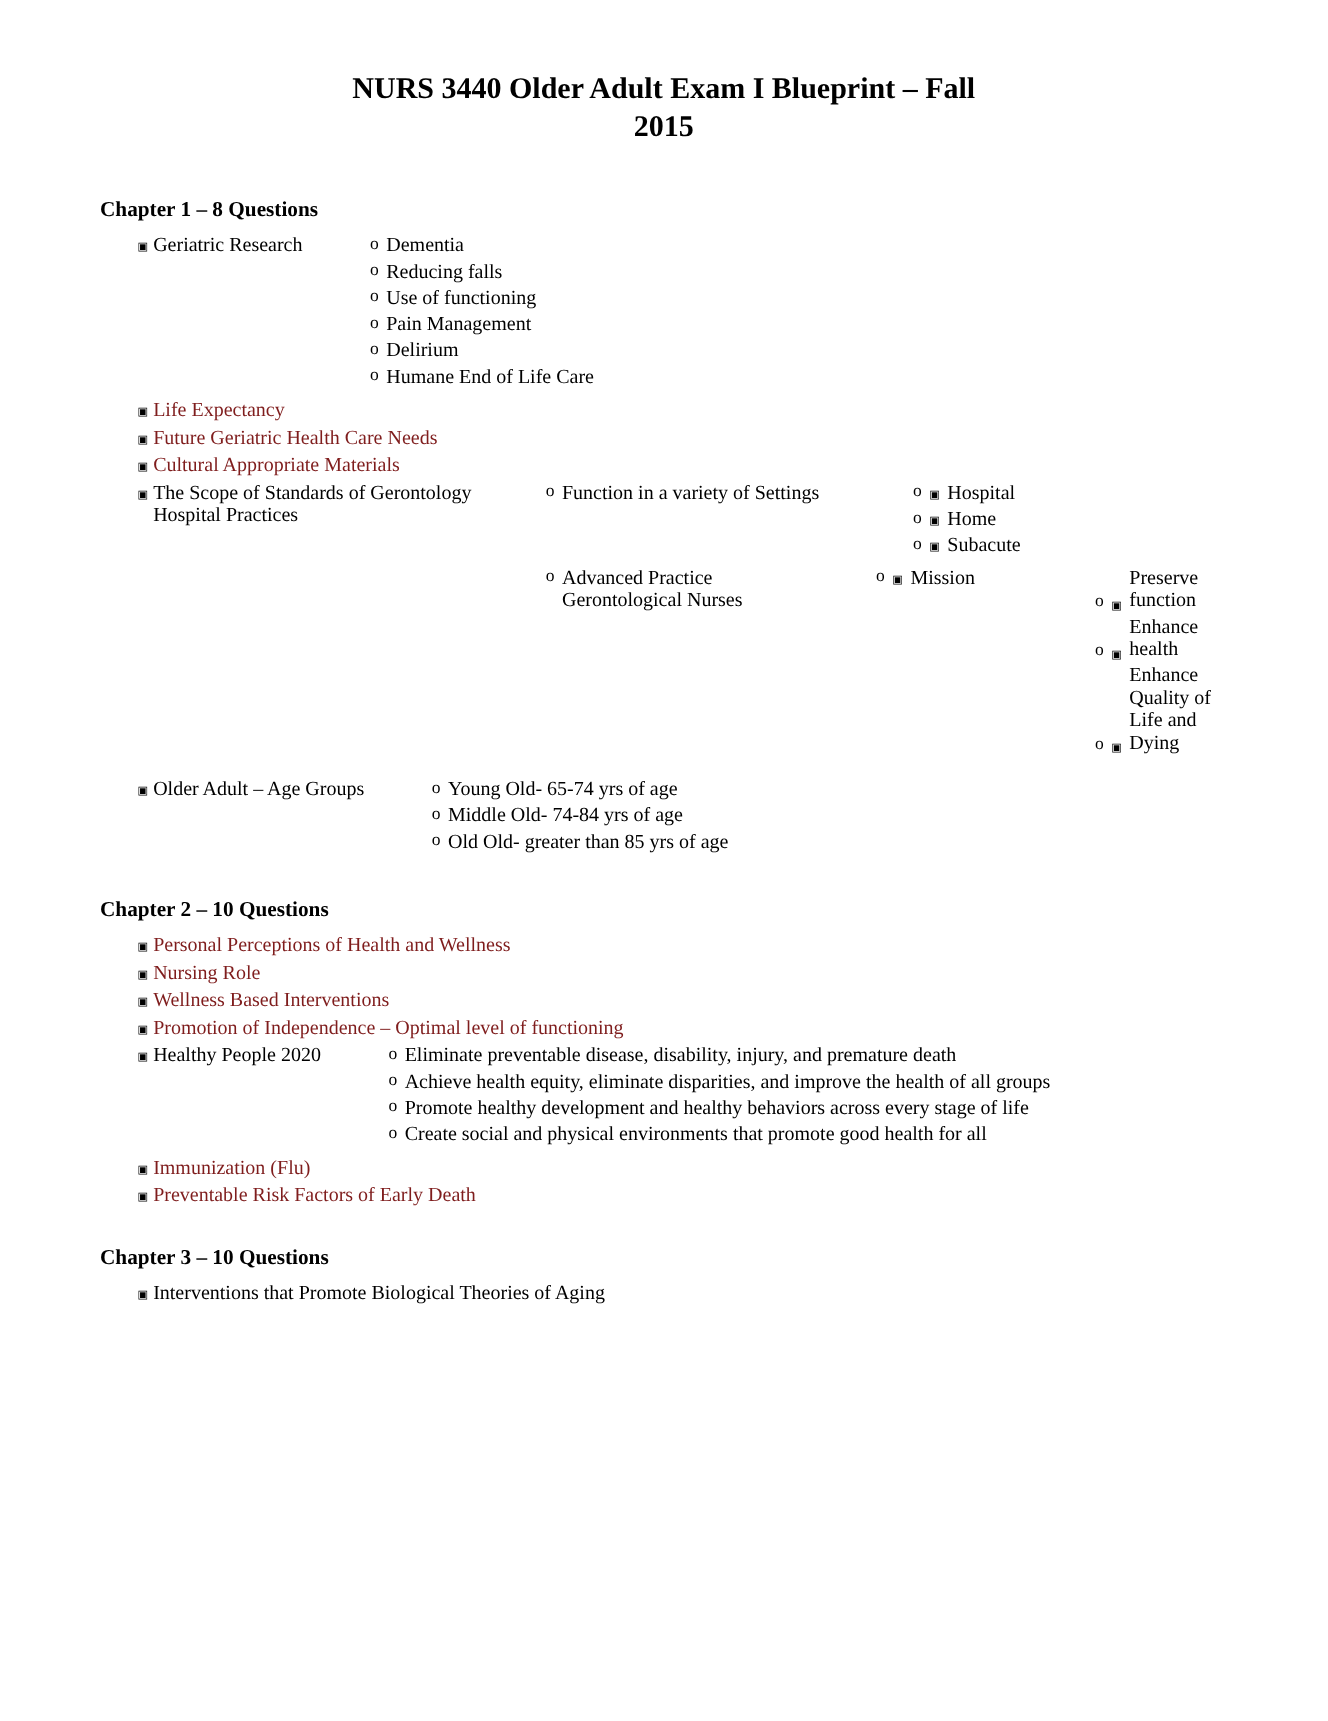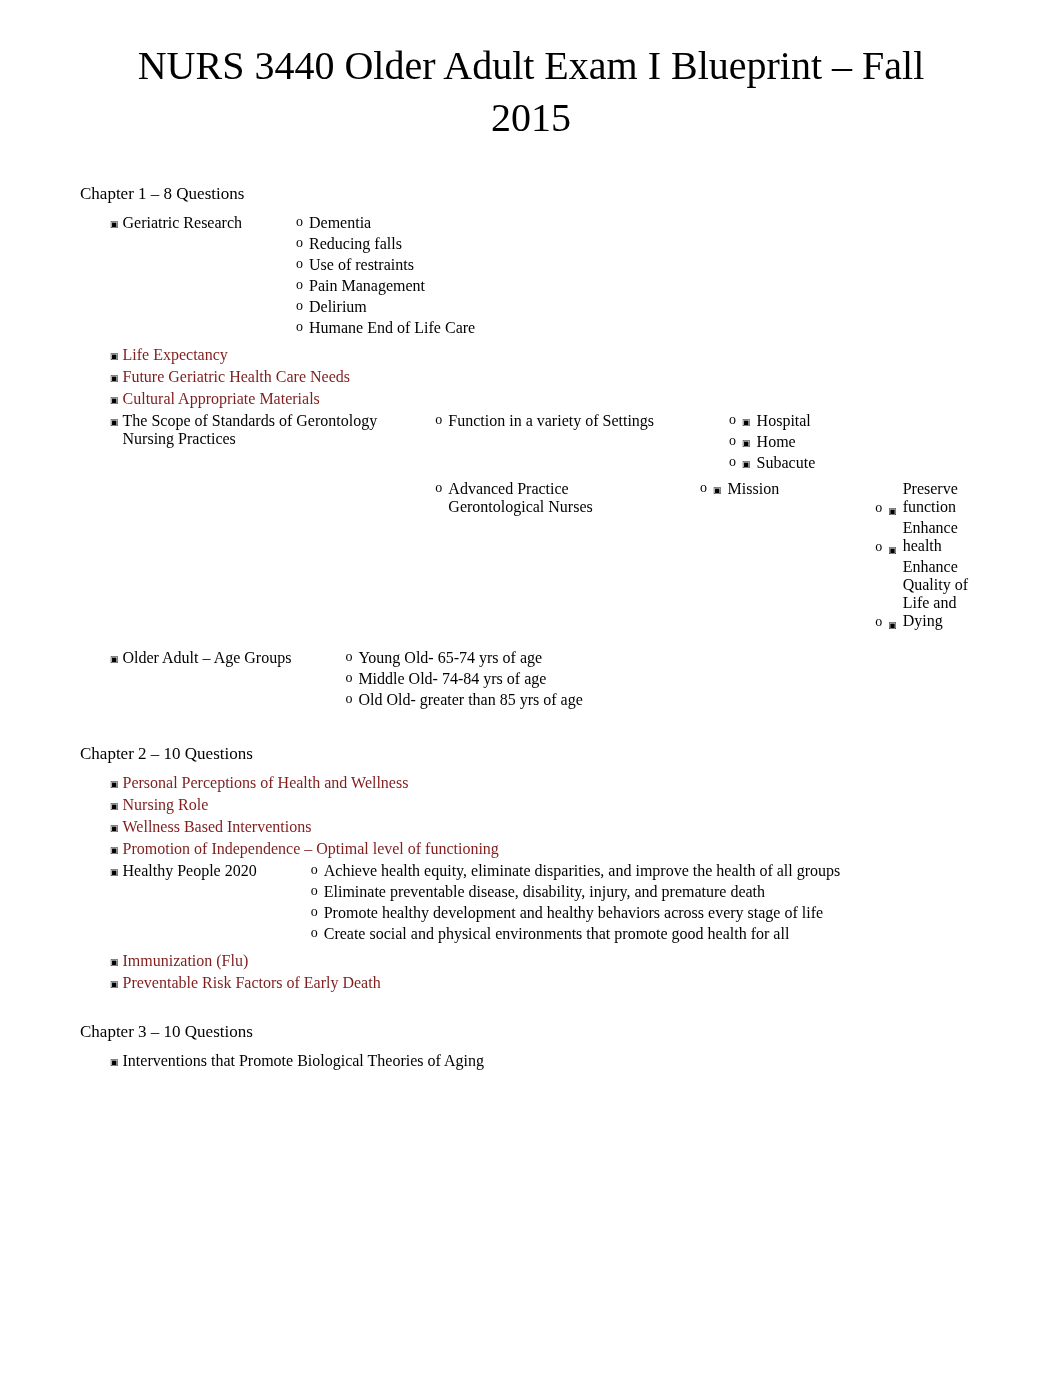--- a/index.html
+++ b/index.html
@@ -13,29 +13,30 @@
       font-size: 16px;
       color: #000;
       background: #fff;
       width: 1062px;
       min-height: 1377px;
       padding: 40px 80px;
     }
 
     .page-title {
       text-align: center;
-      font-size: 40px;
-      font-weight: normal;
+      font-size: 24px;
+      font-weight: bold;
       margin-bottom: 40px;
       line-height: 1.3;
+      margin-top: 16px;
     }
 
     .chapter-heading {
       font-size: 17px;
-      font-weight: normal;
+      font-weight: bold;
       margin-top: 30px;
       margin-bottom: 10px;
     }
 
     .level1 {
       margin-left: 30px;
       margin-bottom: 4px;
       list-style: none;
     }
 
@@ -138,21 +139,21 @@
           <span class="bullet sq-bullet"></span>
           <span>Geriatric Research</span>
           <ul class="level2">
             <li>
               <span>Dementia</span>
             </li>
             <li>
               <span>Reducing falls</span>
             </li>
             <li>
-              <span>Use of restraints</span>
+              <span>Use of functioning</span>
             </li>
             <li>
               <span>Pain Management</span>
             </li>
             <li>
               <span>Delirium</span>
             </li>
             <li>
               <span>Humane End of Life Care</span>
             </li>
@@ -165,21 +166,21 @@
         <li>
           <span class="bullet sq-bullet"></span>
           <span class="red">Future Geriatric Health Care Needs</span>
         </li>
         <li>
           <span class="bullet sq-bullet"></span>
           <span class="red">Cultural Appropriate Materials</span>
         </li>
         <li>
           <span class="bullet sq-bullet"></span>
-          <span>The Scope of Standards of Gerontology Nursing Practices</span>
+          <span>The Scope of Standards of Gerontology Hospital Practices</span>
           <ul class="level2">
             <li>
               <span>Function in a variety of Settings</span>
               <ul class="level3">
                 <li>
                   <span class="bullet sq-bullet"></span>
                   <span>Hospital</span>
                 </li>
                 <li>
                   <span class="bullet sq-bullet"></span>
@@ -250,24 +251,24 @@
         </li>
         <li>
           <span class="bullet sq-bullet"></span>
           <span class="red">Promotion of Independence – Optimal level of functioning</span>
         </li>
         <li>
           <span class="bullet sq-bullet"></span>
           <span>Healthy People 2020</span>
           <ul class="level2">
             <li>
+              <span>Eliminate preventable disease, disability, injury, and premature death</span>
+            </li>
+            <li>
               <span>Achieve health equity, eliminate disparities, and improve the health of all groups</span>
-            </li>
-            <li>
-              <span>Eliminate preventable disease, disability, injury, and premature death</span>
             </li>
             <li>
               <span>Promote healthy development and healthy behaviors across every stage of life</span>
             </li>
             <li>
               <span>Create social and physical environments that promote good health for all</span>
             </li>
           </ul>
         </li>
         <li>

